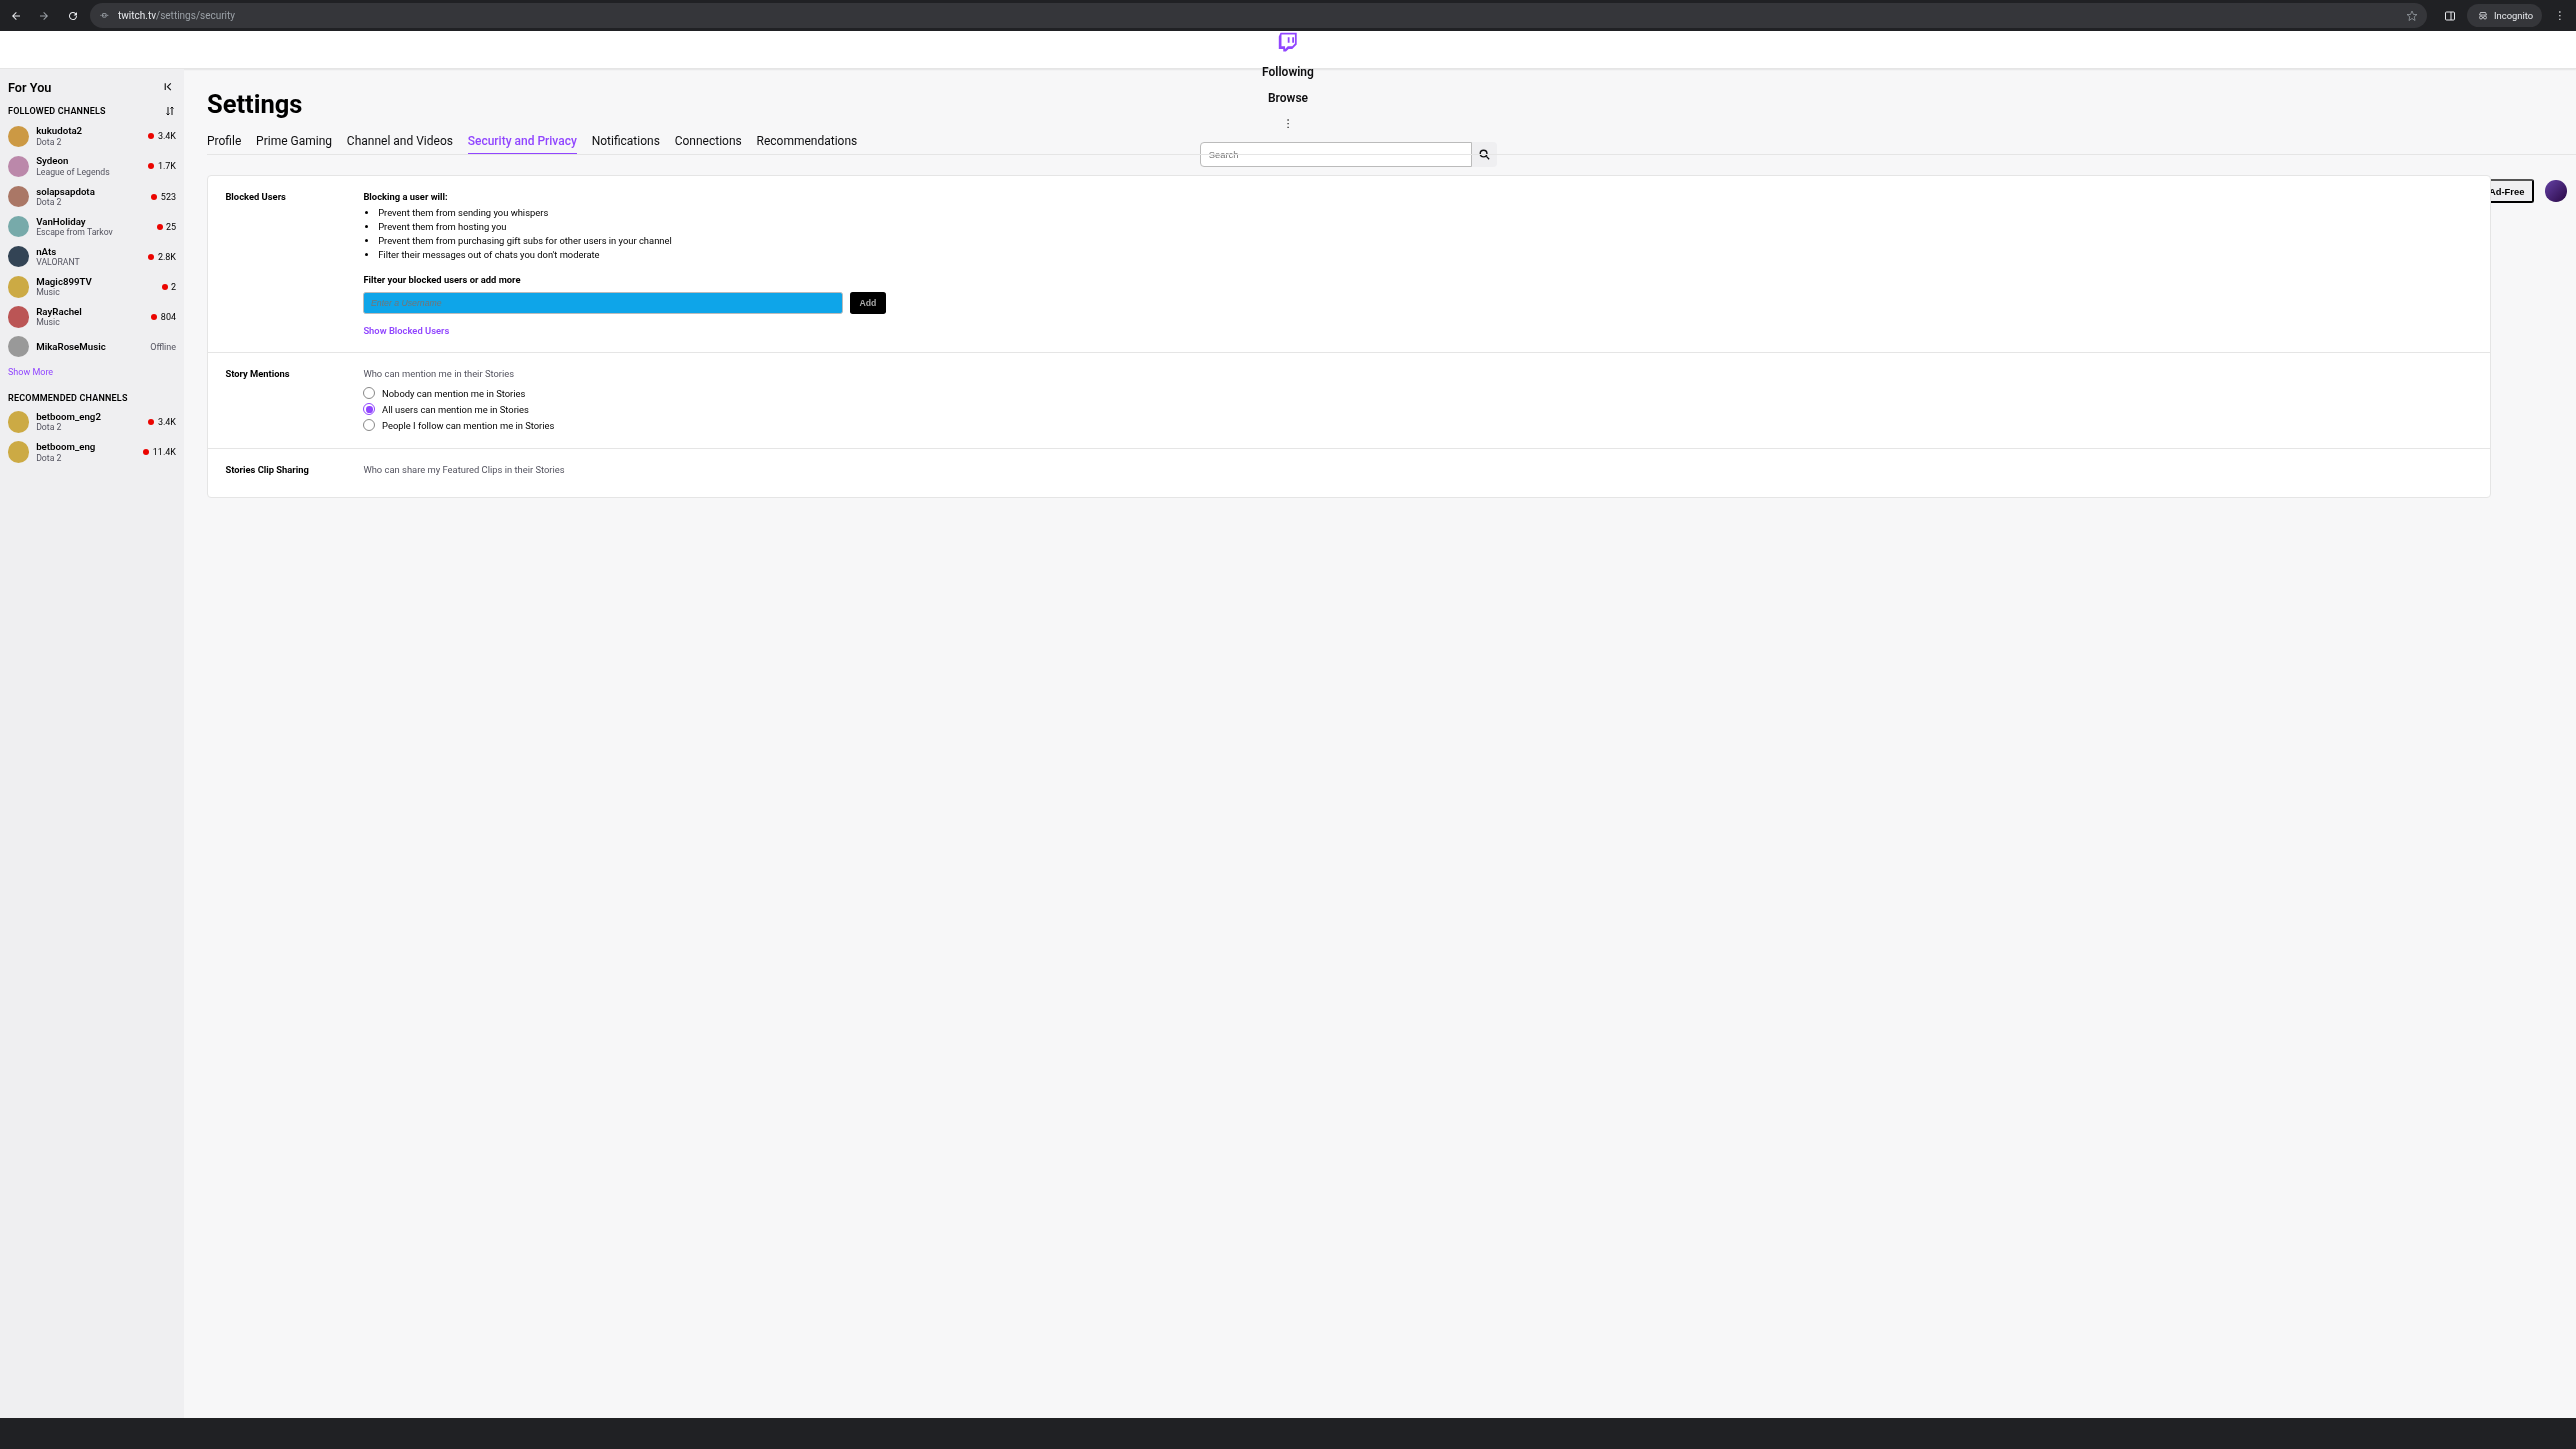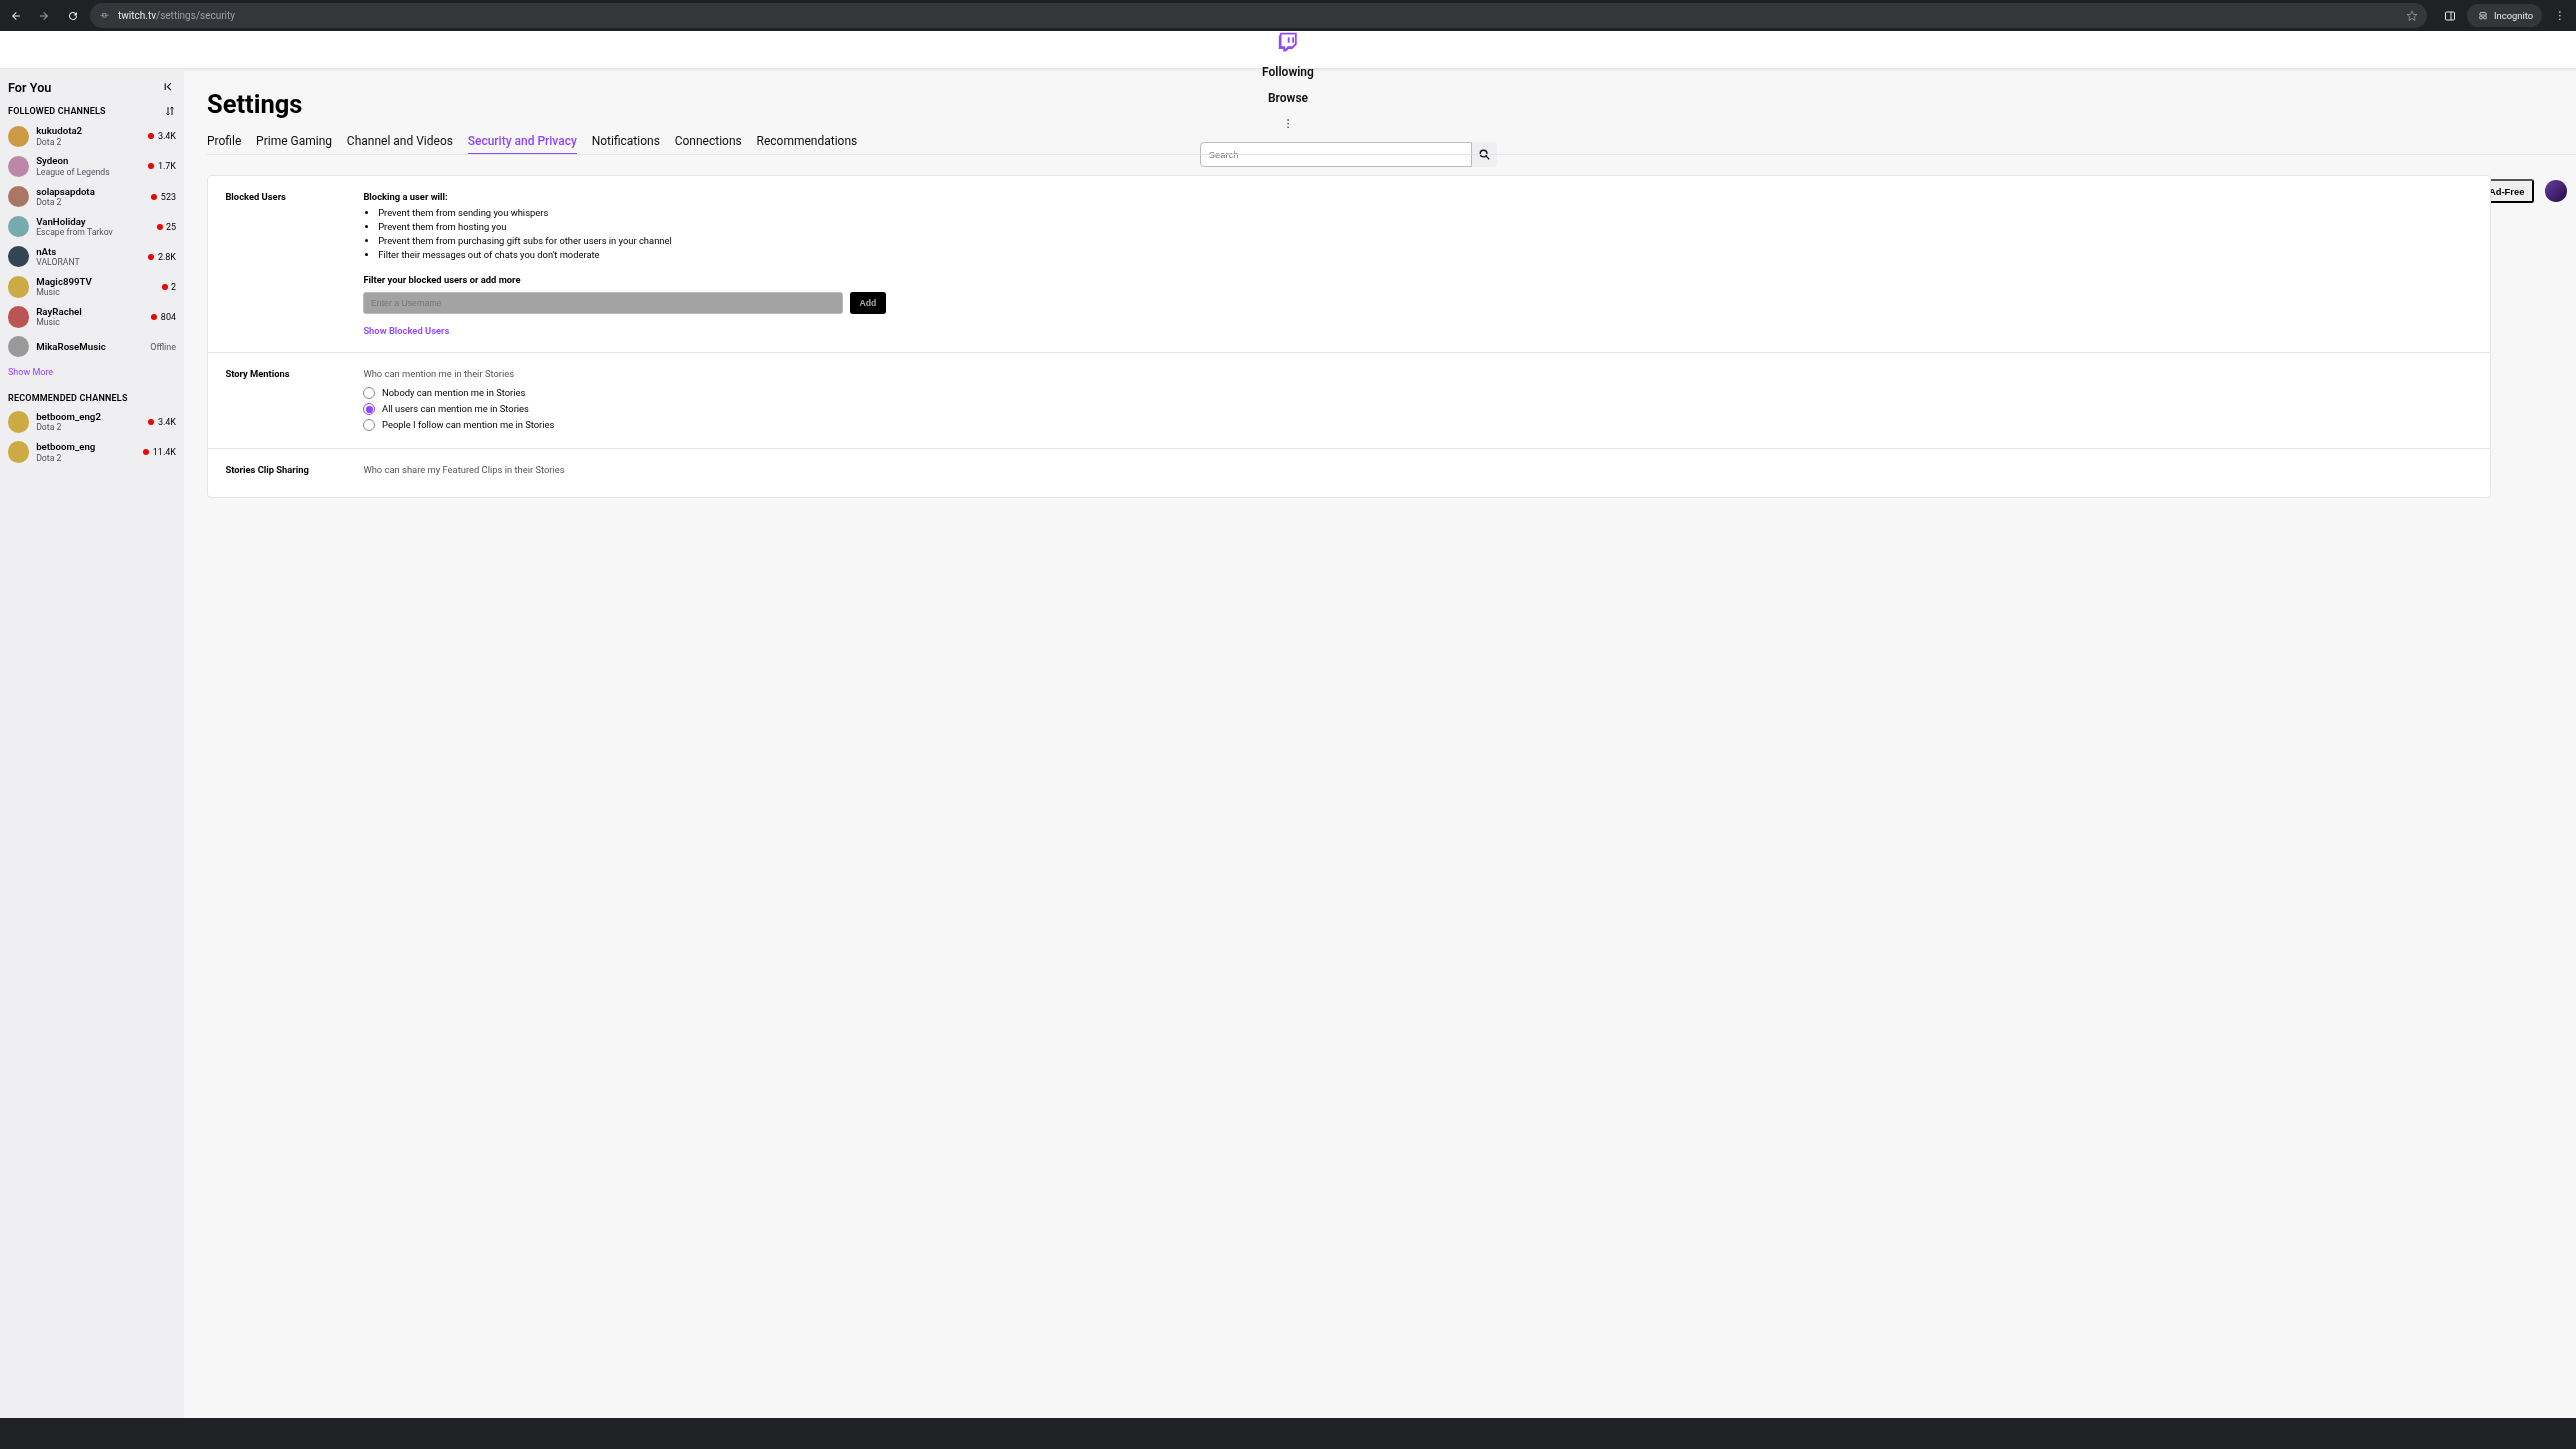--- a/index.html
+++ b/index.html
@@ -65,24 +65,24 @@
     .panel { background: #fff; border: 0.7px solid #e5e5e5; border-radius: 4px; margin: 20px 85px 0 0; }
     .row { display: flex; padding: 14.8px 17.4px; }
     .row + .row { border-top: 0.7px solid #e5e5e5; }
     .row-label { width: 138px; font-size: 9.4px; font-weight: 700; flex-shrink: 0; }
     .row-body { flex: 1; }
     .row-body p { font-size: 9.4px; font-weight: 700; margin-bottom: 4px; }
     .row-body ul { margin: 0 0 12px 14.8px; }
     .row-body li { font-size: 9.4px; line-height: 1.5; }
     .filter-label { font-size: 9.4px; font-weight: 700; margin-bottom: 6.7px; }
     .input-row { display: flex; gap: 6.7px; margin-bottom: 10.7px; }
-    .username-input { flex: 1; height: 21.5px; border: 0.7px solid #bbb; border-radius: 2.7px; padding: 0 6.7px; font-size: 8.7px; max-width: 480px; background: #a3a3a3; }
+    .username-input { flex: 1; height: 21.5px; border: 0.7px solid #bbb; border-radius: 2.7px; padding: 0 6.7px; font-size: 8.7px; max-width: 480px; background: #0ea5e9; font-style: italic; }
     .add-btn { padding: 4px 9.4px; background: #000000; border: none; border-radius: 2.7px; color: #aaa; font-size: 8.7px; font-weight: 600; }
     .link { color: #9146ff; font-size: 9.4px; font-weight: 600; }
-    .radio { display: flex; gap: 6.7px; padding: 2px 0; font-size: 9.4px; }
+    .radio { display: flex; align-items: center; gap: 6.7px; padding: 2px 0; font-size: 9.4px; }
     .radio-circle { width: 12px; height: 12px; border: 1.3px solid #888; border-radius: 50%; display: flex; align-items: center; justify-content: center; }
     .radio.checked .radio-circle { border-color: #9146ff; }
     .radio.checked .radio-circle::after { content: ''; width: 6.7px; height: 6.7px; background: #9146ff; border-radius: 50%; }
     .desc { font-size: 9.4px; color: #53535f; margin-bottom: 6.7px; }
     
     svg { display: block; }
   </style>
 </head>
 <body>
 

